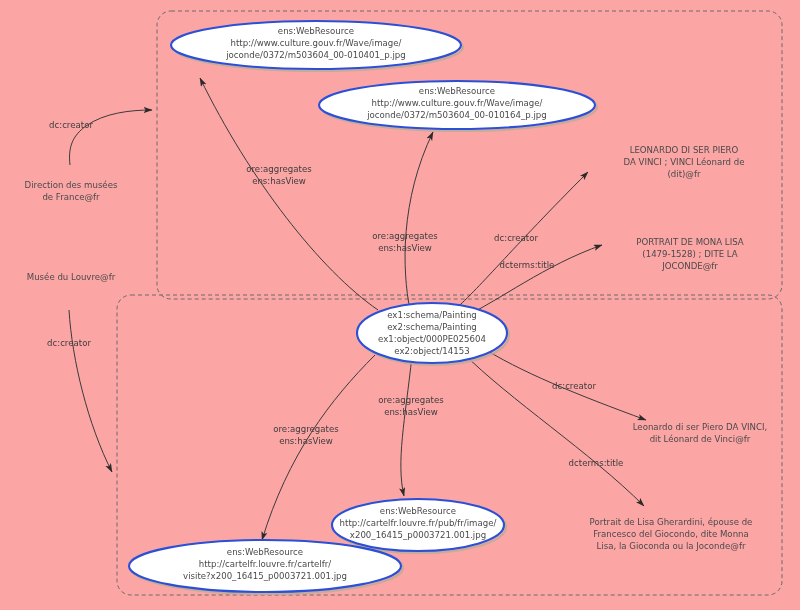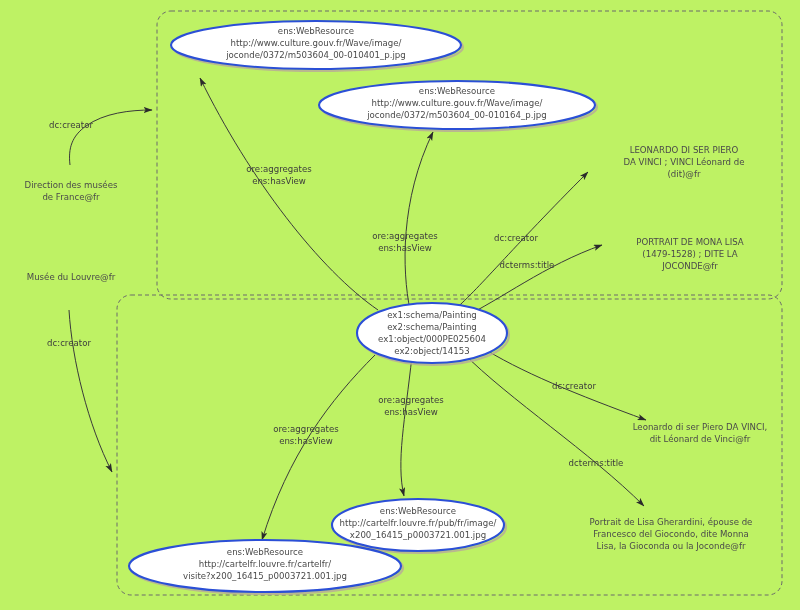--- a/index.html
+++ b/index.html
@@ -4,21 +4,21 @@
 <style>
   html, body {
     margin: 0;
     padding: 0;
     background: #ffffff;
   }
   #canvas {
     position: relative;
     width: 800px;
     height: 610px;
-    background: #bef264;
+    background: #fca5a5;
     font-family: "DejaVu Sans", sans-serif;
     overflow: hidden;
   }
   #graph-svg {
     position: absolute;
     left: 0;
     top: 0;
     width: 800px;
     height: 610px;
   }

